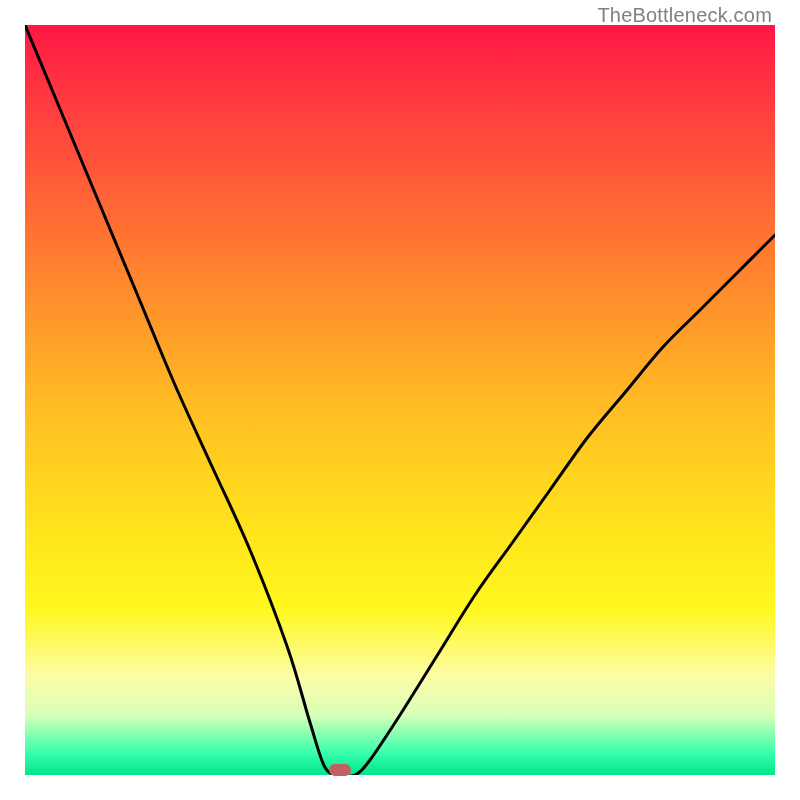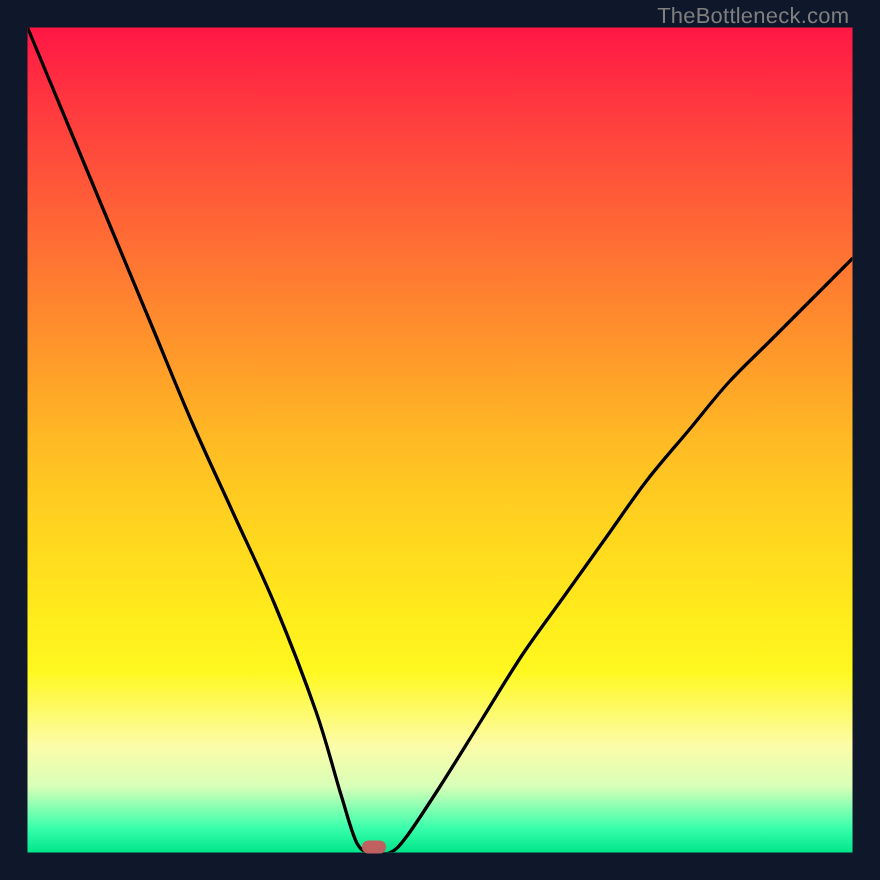--- a/index.html
+++ b/index.html
@@ -8,21 +8,21 @@
     width: 800px;
     height: 800px;
     overflow: hidden;
     background: #000;
     font-family: Arial, Helvetica, sans-serif;
   }
   .frame {
     position: relative;
     width: 800px;
     height: 800px;
-    background: #0f172a;
+    background: #ffffff;
   }
   .plot {
     position: absolute;
     left: 25px;
     top: 25px;
     width: 750px;
     height: 750px;
     
     background: linear-gradient(
       to bottom,

